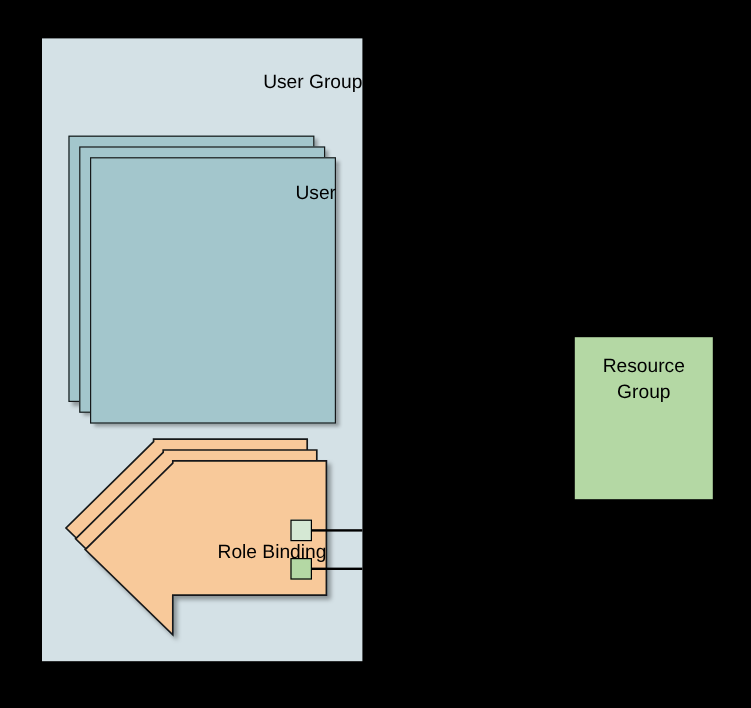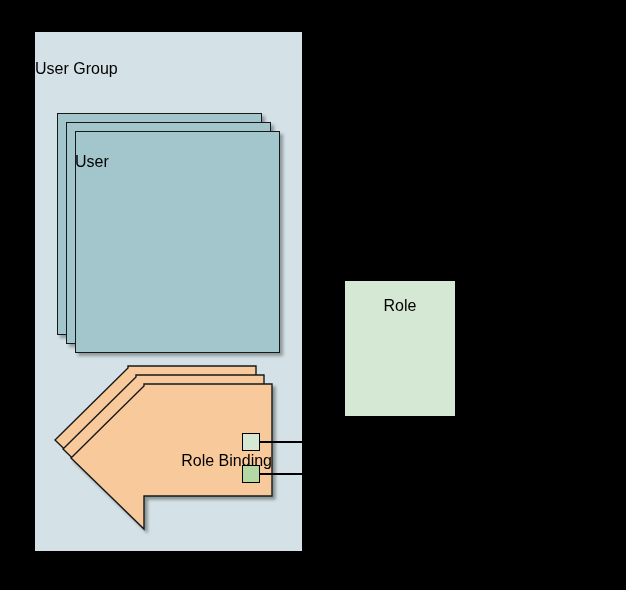--- a/index.html
+++ b/index.html
@@ -30,21 +30,21 @@
     top: 32px;
     width: 267px;
     height: 519px;
     background: #d4e1e6;
   }
   .user-group-title {
     position: absolute;
     left: 0;
     top: 27px;
     width: 267px;
-    text-align: left;
+    text-align: right;
     font-size: 16px;
     color: #000000;
     line-height: 19px;
     white-space: nowrap;
   }
 
   
   .user-card {
     position: absolute;
     background: #a3c6cc;
@@ -53,21 +53,21 @@
     box-shadow: 3px 3px 3px rgba(0,0,0,0.32);
   }
   .user-card.back   { left: 57px;  top: 113px; width: 205px; height: 222px; }
   .user-card.middle { left: 66px;  top: 122px; width: 205px; height: 222px; }
   .user-card.front  { left: 75px;  top: 131px; width: 205px; height: 222px; }
   .user-label {
     position: absolute;
     left: 75px;
     top: 152px;
     width: 205px;
-    text-align: left;
+    text-align: right;
     font-size: 16px;
     color: #000000;
     line-height: 19px;
     white-space: nowrap;
   }
 
   
   .rb-arrow {
     position: absolute;
     width: 220px;
@@ -175,18 +175,19 @@
     </svg>
   </div>
   <div class="rb-label">Role Binding</div>
 
   <div class="connector role-line"></div>
   <div class="connector resource-line"></div>
 
   <div class="port role-port"></div>
   <div class="port resource-port"></div>
 
-  <div class="plain-box role-box">
-    <span class="box-label">Role</span>
+
+  <div class="plain-box resource-box">
+    <span class="box-label">Resource
+Group</span>
   </div>
-
 
 </div>
 
 </body></html>

